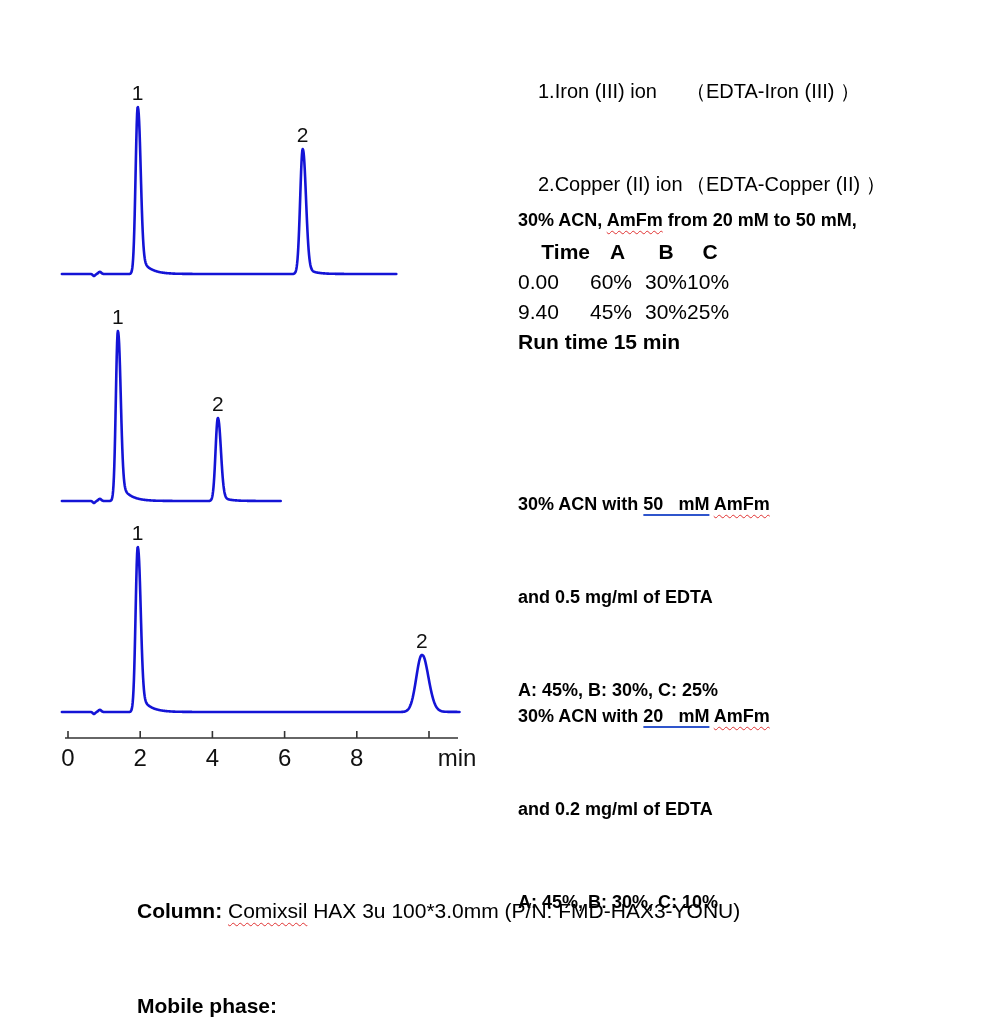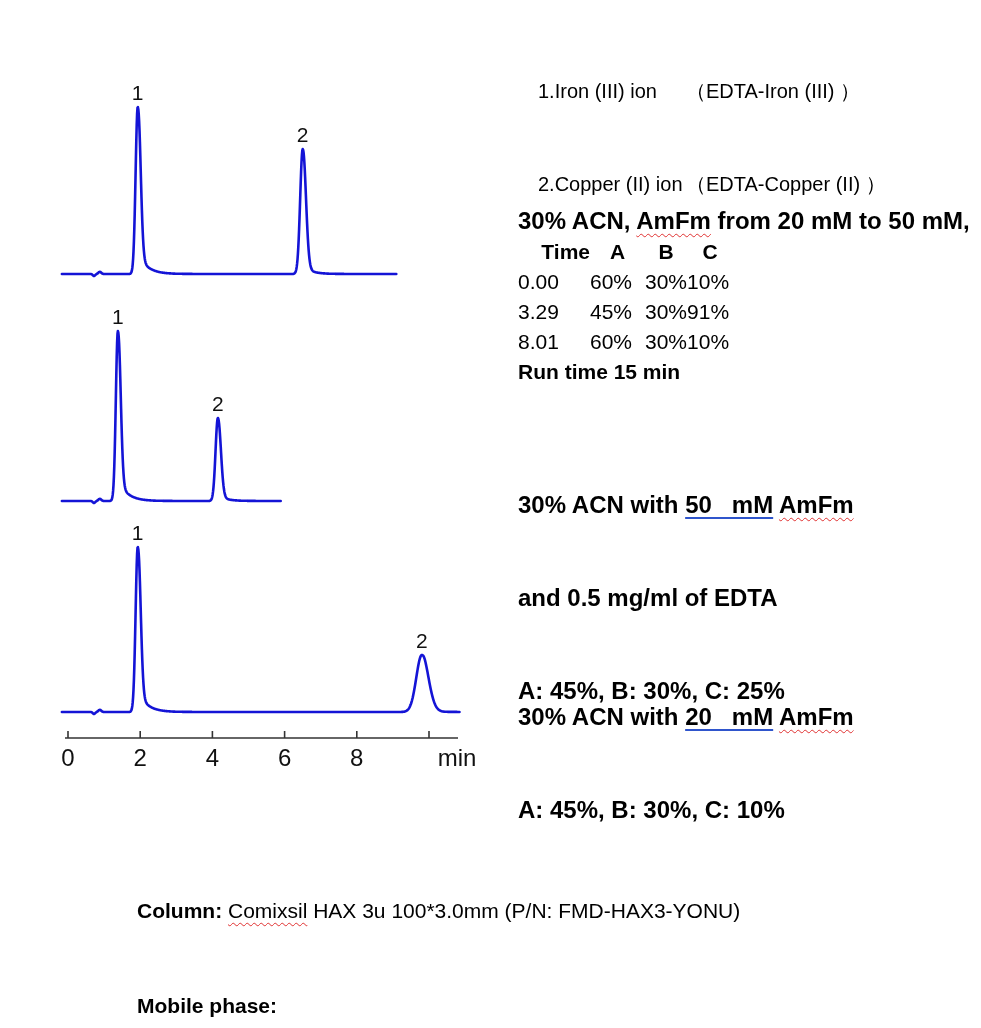--- a/index.html
+++ b/index.html
@@ -6,21 +6,21 @@
   .page{
     position:relative;width:981px;height:1028px;background:#ffffff;
     font-family:"Liberation Sans","DejaVu Sans",sans-serif;color:#000;overflow:hidden;
   }
   .plot{position:absolute;left:0;top:0;}
   .plot text{font-family:"Liberation Sans","DejaVu Sans",sans-serif;}
 
   .legend{position:absolute;left:538px;top:14px;font-size:20px;line-height:31px;white-space:pre;}
   .legend-name{display:inline-block;min-width:148px;}
 
-  .cond{position:absolute;font-size:24px;font-weight:bold;line-height:31px;white-space:pre;}
+  .cond{position:absolute;font-size:18px;font-weight:bold;line-height:31px;white-space:pre;}
   .c1{left:518px;top:143px;}
   .c2{left:518px;top:427px;}
   .c3{left:518px;top:639px;}
 
   .gtable-wrap{position:absolute;left:518px;top:237px;font-size:21px;}
   .gtable{border-collapse:collapse;}
   .gtable th,.gtable td{padding:0;height:30px;vertical-align:middle;font-size:21px;}
   .gtable th{font-weight:bold;text-align:center;}
   .gtable th.t-left{text-align:right;}
   .gtable td{font-weight:normal;text-align:left;}
@@ -88,44 +88,39 @@
         </tr>
       </thead>
       <tbody>
         <tr>
           <td>0.00</td>
           <td>60%</td>
           <td>30%</td>
           <td>10%</td>
         </tr>
         <tr>
-          <td>3.29</td>
+          <td>9.40</td>
           <td>45%</td>
           <td>30%</td>
-          <td>91%</td>
-        </tr>
-        <tr>
-          <td>8.01</td>
-          <td>60%</td>
-          <td>30%</td>
-          <td>10%</td>
+          <td>25%</td>
         </tr>
       </tbody>
     </table>
     <div class="gt-runtime">Run time 15 min</div>
   </div>
 
   <div class="cond c2">
     <div class="cond-line"><span>30% ACN with </span><span class="seg-ublue">50   mM</span><span> </span><span class="seg-uwavy">AmFm</span></div>
     <div class="cond-line"><span>and 0.5 mg/ml of EDTA</span></div>
     <div class="cond-line"><span>A: 45%, B: 30%, C: 25%</span></div>
   </div>
 
   <div class="cond c3">
     <div class="cond-line"><span>30% ACN with </span><span class="seg-ublue">20   mM</span><span> </span><span class="seg-uwavy">AmFm</span></div>
+    <div class="cond-line"><span>and 0.2 mg/ml of EDTA</span></div>
     <div class="cond-line"><span>A: 45%, B: 30%, C: 10%</span></div>
   </div>
 
   <div class="footer">
     <div><span class="seg-b">Column:</span><span> </span><span class="seg-uwavy">Comixsil</span><span> HAX 3u 100*3.0mm (P/N: FMD-HAX3-YONU)</span></div>
     <div><span class="seg-b">Mobile phase:</span></div>
     
     
     
   </div>

